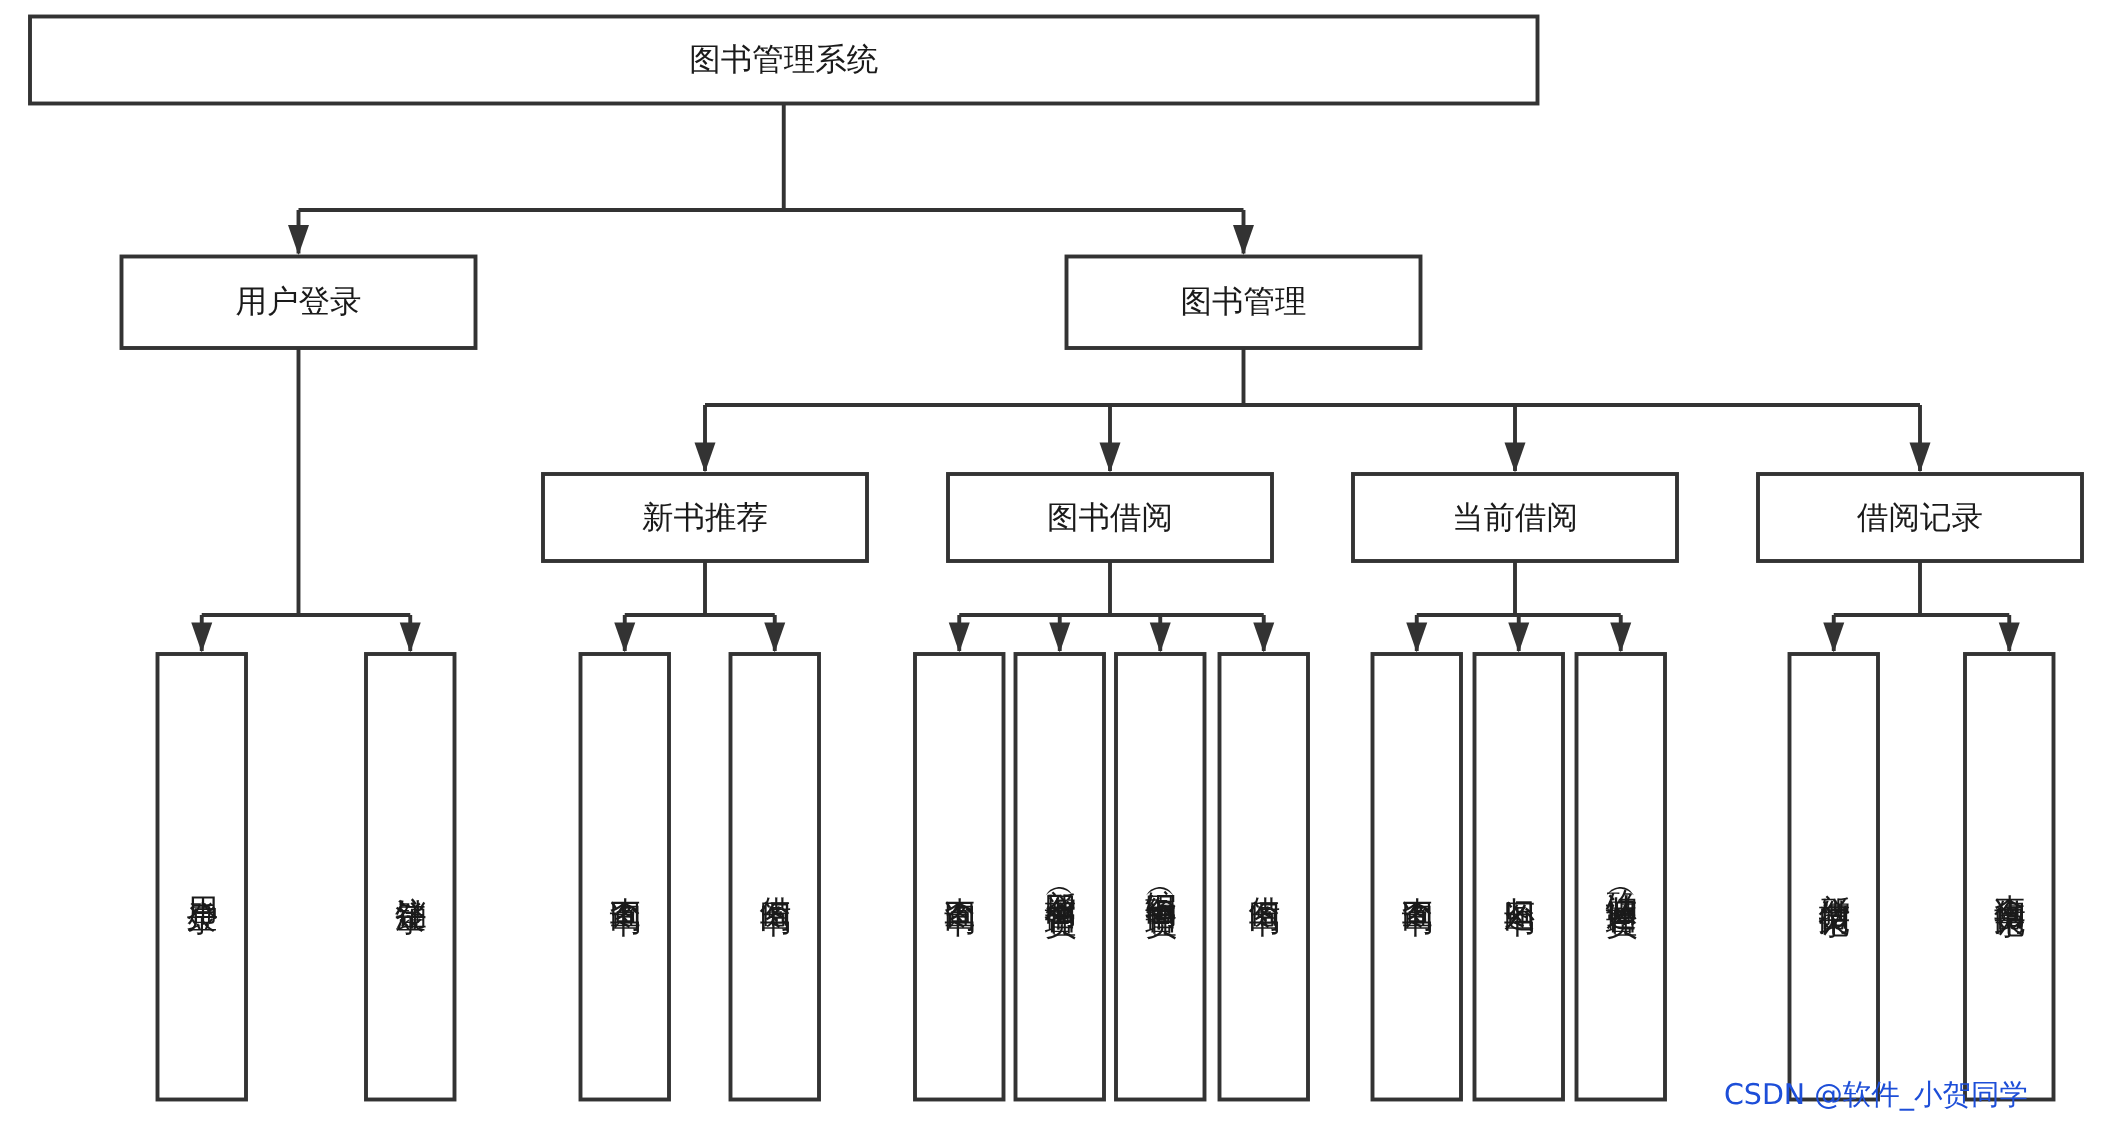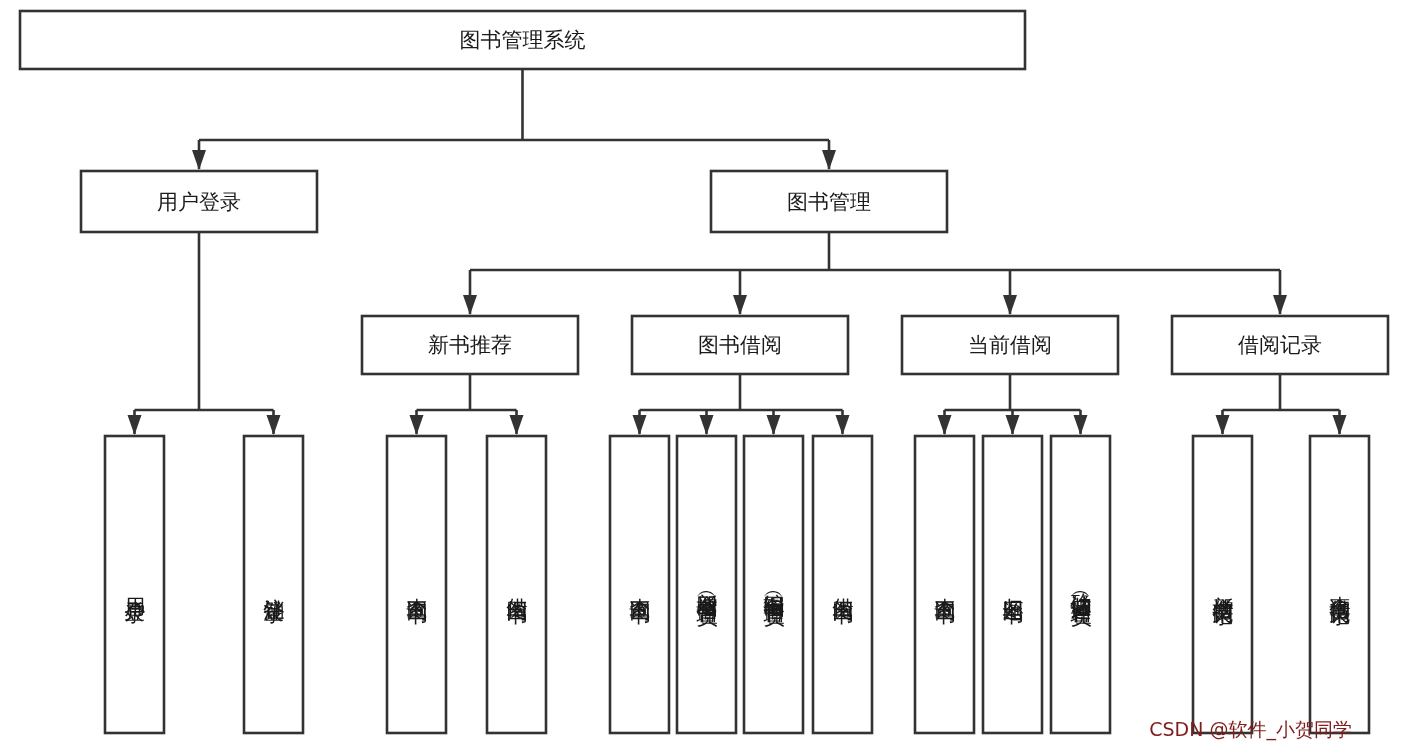--- a/index.html
+++ b/index.html
@@ -64,21 +64,21 @@
     letter-spacing: 2px;
     color: #1a1a1a;
     white-space: nowrap;
   }
   .watermark {
     position: absolute;
     right: 8px;
     bottom: 4px;
     font-family: "DejaVu Sans", "Liberation Sans", sans-serif;
     font-size: 19px;
-    color: #7f1d1d;
+    color: #1d4ed8;
     white-space: nowrap;
     user-select: none;
   }
 </style>
 </head>
 <body>
 
 <div id="diagram-root">
   <svg class="diagram-canvas" viewBox="0 0 1405 747">
     <g id="connectors">

